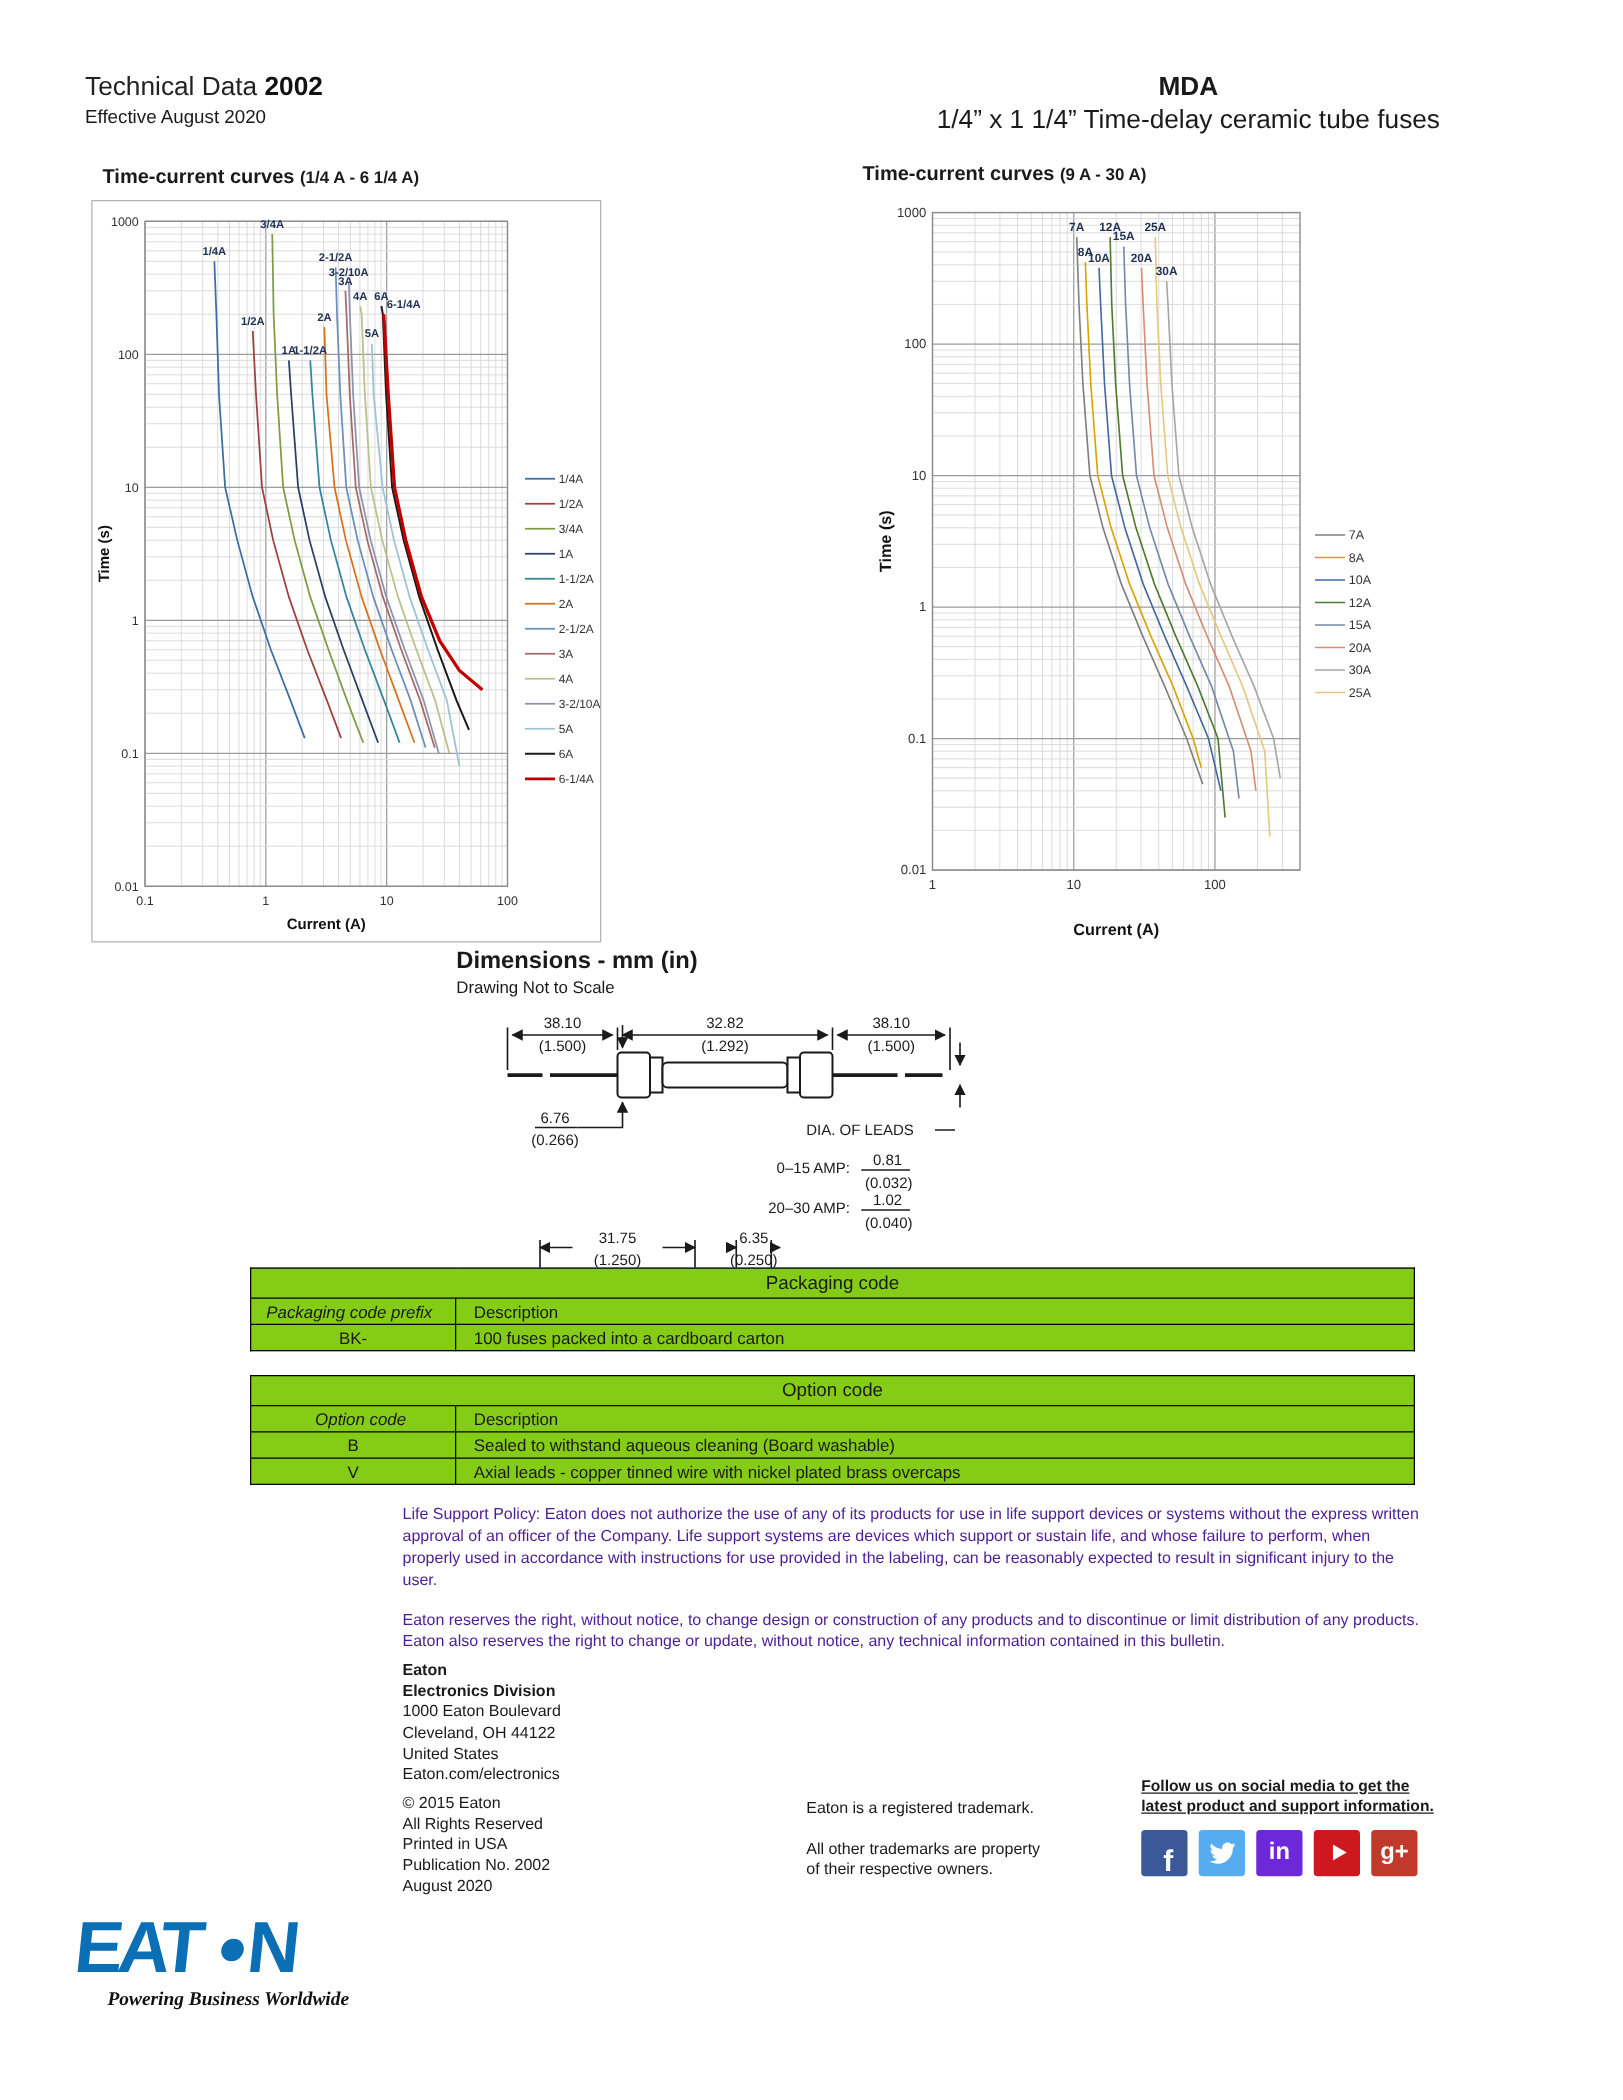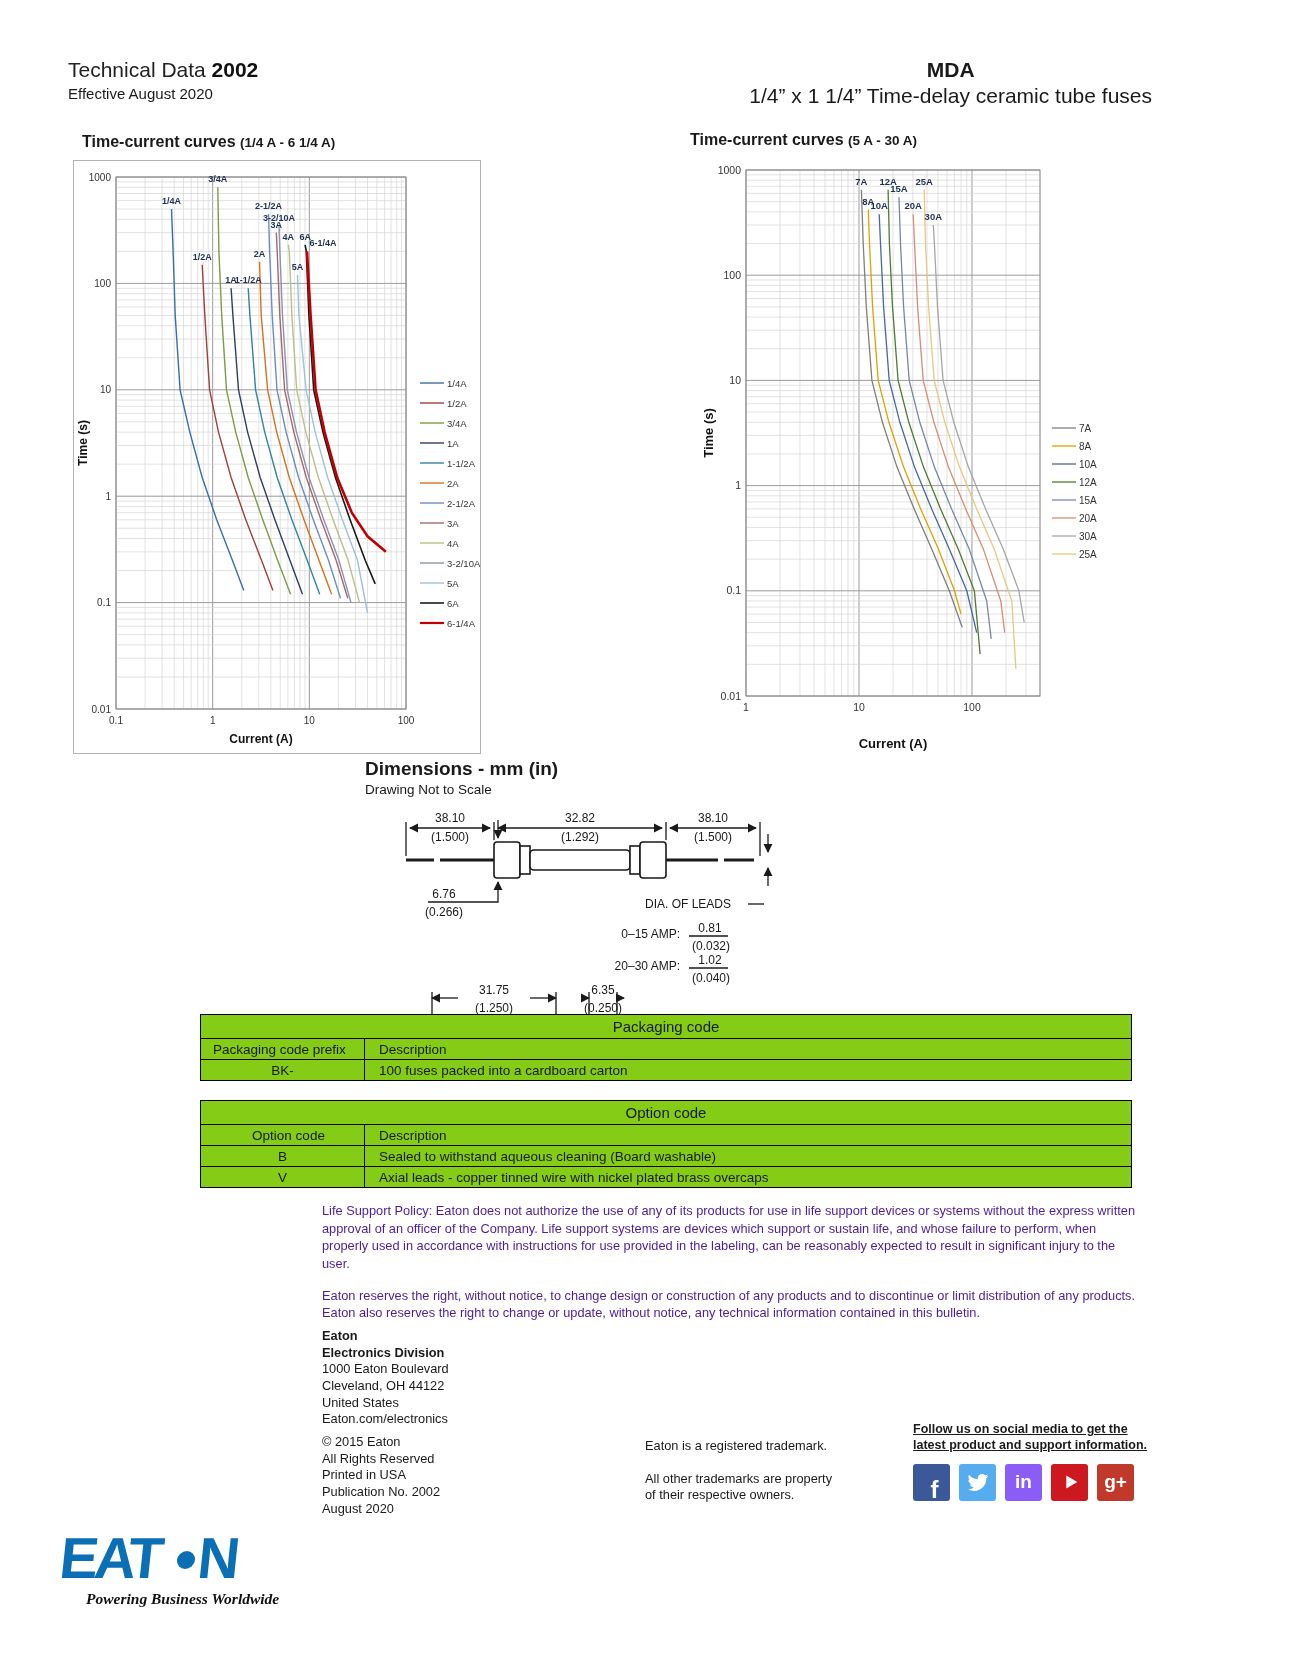--- a/index.html
+++ b/index.html
@@ -27,21 +27,21 @@
   #dims-title .t  { font-size:19px; font-weight:bold; }
   #dims-title .st { font-size:13.5px; margin-top:2px; }
   #dims-svg { position:absolute; left:398px; top:798px; }
 
   table.spec { position:absolute; left:200px; width:932px; border-collapse:collapse; background:#84cc16; }
   #pkg-table { top:1014px; }
   #opt-table { top:1100px; }
   table.spec th, table.spec td { border:1.4px solid #000; font-weight:normal; }
   table.spec .ttl { text-align:center; font-size:15px; height:24px; }
   table.spec .hdr td { font-size:13.5px; height:21px; }
-  table.spec .col1 { width:164px; }
+  table.spec .col1 { width:164px;font-style:italic; }
   table.spec .hdr .col1 { padding-left:12px; }
   table.spec td.c { text-align:center; font-size:13.5px; height:21px; }
   table.spec td.d { padding-left:14px; font-size:13.5px; }
 
   #legal { position:absolute; left:322px; top:1202px; width:820px; font-size:12.8px; line-height:1.38; color:#4c1d95; }
   #legal p + p { margin-top:14px; }
 
   #addr { position:absolute; left:322px; top:1328px; font-size:12.8px; line-height:1.3; }
   #addr .b { font-weight:bold; }
   #copyright { position:absolute; left:322px; top:1434px; font-size:12.8px; line-height:1.3; }
@@ -67,21 +67,21 @@
   <div class="hdr-left">
     <div class="line1"><span>Technical Data </span><b>2002</b></div>
     <div class="line2">Effective August 2020</div>
   </div>
   <div class="hdr-right">
     <div class="fam">MDA</div>
     <div class="prod">1/4” x 1 1/4” Time-delay ceramic tube fuses</div>
   </div>
 
   <div class="sec-title" id="left-chart-title"><span>Time-current curves </span><span class="rng">(1/4 A - 6 1/4 A)</span></div>
-  <div class="sec-title" id="right-chart-title"><span>Time-current curves </span><span class="rng">(5 A - 30 A)</span></div>
+  <div class="sec-title" id="right-chart-title"><span>Time-current curves </span><span class="rng">(9 A - 30 A)</span></div>
 
   <div id="left-chart"><svg width="406" height="592">
         <line x1="42" y1="16" x2="42" y2="548" stroke="#9c9c9c" stroke-width="1"></line>
         <line x1="71.0995662475182" y1="16" x2="71.0995662475182" y2="548" stroke="#d6d6d6" stroke-width="0.7"></line>
         <line x1="88.12172128956738" y1="16" x2="88.12172128956738" y2="548" stroke="#d6d6d6" stroke-width="0.7"></line>
         <line x1="100.19913249503637" y1="16" x2="100.19913249503637" y2="548" stroke="#d6d6d6" stroke-width="0.7"></line>
         <line x1="109.56710041914847" y1="16" x2="109.56710041914847" y2="548" stroke="#d6d6d6" stroke-width="0.7"></line>
         <line x1="117.22128753708556" y1="16" x2="117.22128753708556" y2="548" stroke="#d6d6d6" stroke-width="0.7"></line>
         <line x1="123.69281053471151" y1="16" x2="123.69281053471151" y2="548" stroke="#d6d6d6" stroke-width="0.7"></line>
         <line x1="129.29869874255456" y1="16" x2="129.29869874255456" y2="548" stroke="#d6d6d6" stroke-width="0.7"></line>
@@ -487,21 +487,21 @@
     </div>
     <div class="icons">
       <div class="sq fb" id="ic-fb" style="background: rgb(59, 89, 152);">
           <span>f</span>
         </div>
       <div class="sq tw" id="ic-tw" style="background: rgb(85, 172, 238);">
         <svg width="24" height="24" viewBox="0 0 24 24">
             <path fill="#fff" d="M22.46 6c-.77.35-1.6.58-2.46.69.89-.53 1.57-1.37 1.89-2.37-.83.49-1.75.85-2.72 1.05C18.37 4.5 17.26 4 16 4c-2.35 0-4.27 1.92-4.27 4.29 0 .34.04.67.11.98C8.28 9.09 5.11 7.38 3 4.79c-.37.63-.58 1.37-.58 2.15 0 1.49.75 2.81 1.91 3.56-.71 0-1.37-.2-1.95-.5v.03c0 2.08 1.48 3.82 3.44 4.21a4.22 4.22 0 0 1-1.93.07 4.28 4.28 0 0 0 4 2.98 8.52 8.52 0 0 1-5.33 1.84c-.34 0-.68-.02-1.02-.06C3.44 20.29 5.7 21 8.12 21 16 21 20.33 14.46 20.33 8.79c0-.19 0-.37-.01-.56.84-.6 1.56-1.36 2.14-2.23z"></path>
           </svg>
       </div>
-      <div class="sq li" id="ic-li" style="background: #8b5cf6;">
+      <div class="sq li" id="ic-li" style="background: #6d28d9;">
           <span>in</span>
         </div>
       <div class="sq yt" id="ic-yt" style="background: rgb(204, 24, 30);">
         <svg width="22" height="22" viewBox="0 0 24 24">
             <polygon points="8,5 20,12 8,19" fill="#fff"></polygon>
           </svg>
       </div>
       <div class="sq gp" id="ic-gp" style="background: rgb(192, 57, 43);">
           <span>g+</span>
         </div>

